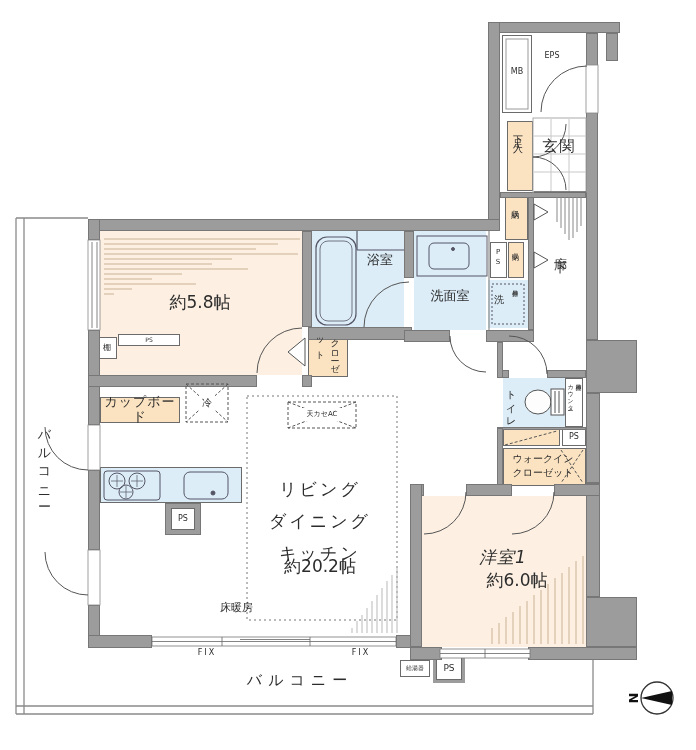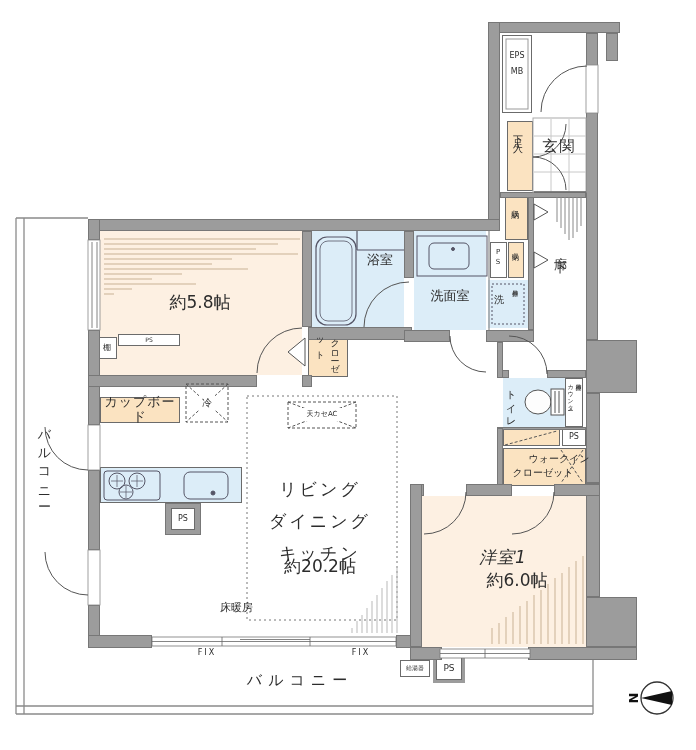--- a/index.html
+++ b/index.html
@@ -253,39 +253,39 @@
 
     <line x1="489" y1="231" x2="489" y2="330" stroke="#777" stroke-width="1"></line>
 
     <g>
       <circle cx="657" cy="698" r="16" fill="#fff" stroke="#333" stroke-width="1.3"></circle>
       <polygon points="641,698 672,691 672,705" fill="#111"></polygon>
       <text x="634" y="698" font-size="13" font-weight="bold" fill="#111" text-anchor="middle" dominant-baseline="middle" transform="rotate(-90 634 698)">N</text>
     </g>
   </svg>
 
-  <div class="lbl c" style="left:502px;top:50px;width:30px;height:12px;font-size:8px;">EPS</div>
+  <div class="lbl c" style="left:502px;top:50px;width:30px;height:12px;font-size:8px;padding-left:35px;">EPS</div>
   <div class="lbl c" style="left:502px;top:66px;width:30px;height:12px;font-size:8px;">MB</div>
   <div class="lbl c" style="left:533px;top:138px;width:53px;height:18px;font-size:15px;letter-spacing:2px;">玄関</div>
   <div class="lbl v" style="left:512px;top:127px;font-size:10px;letter-spacing:4px;">下足入</div>
   <div class="lbl v" style="left:510px;top:203px;font-size:8px;letter-spacing:2px;">収納</div>
   <div class="lbl v" style="left:494px;top:248px;font-size:7px;letter-spacing:2px;">PS</div>
   <div class="lbl v" style="left:511px;top:247px;font-size:7px;letter-spacing:1px;">収納</div>
   <div class="lbl v" style="left:552px;top:246px;font-size:13px;letter-spacing:6px;">廊下</div>
   <div class="lbl" style="left:494px;top:294px;font-size:10px;">洗</div>
   <div class="lbl v" style="left:511px;top:286px;font-size:6px;">吊戸棚</div>
   <div class="lbl c" style="left:356px;top:252px;width:48px;height:16px;font-size:13px;">浴室</div>
   <div class="lbl c" style="left:412px;top:288px;width:76px;height:16px;font-size:13px;">洗面室</div>
   <div class="lbl v" style="left:505px;top:383px;font-size:10px;letter-spacing:2px;">トイレ</div>
   <div class="lbl" style="left:565px;top:380px;width:18px;height:46px;display:flex;flex-direction:row;justify-content:center;gap:1px;">
     <span class="v" style="font-size:6px;">カウンター</span>
     <span class="v" style="font-size:6px;">吊戸棚</span>
   </div>
   <div class="lbl v" style="left:312px;top:332px;height:40px;font-size:9px;letter-spacing:2px;line-height:15px;">クローゼット</div>
-  <div class="lbl c" style="left:503px;top:452px;width:80px;height:13px;font-size:10px;margin-left:16px;">ウォークイン</div>
+  <div class="lbl c" style="left:503px;top:452px;width:80px;height:13px;font-size:10px;">ウォークイン</div>
   <div class="lbl c" style="left:503px;top:466px;width:80px;height:13px;font-size:10px;">クローゼット</div>
   <div class="lbl c" style="left:562px;top:428px;width:24px;height:18px;font-size:8px;">PS</div>
   <div class="lbl c" style="left:97px;top:337px;width:20px;height:22px;font-size:8px;">棚</div>
   <div class="lbl c" style="left:118px;top:334px;width:62px;height:12px;font-size:6px;">PS</div>
   <div class="lbl c" style="left:100px;top:397px;width:80px;height:26px;font-size:13px;letter-spacing:1px;">カップボード</div>
   <div class="lbl c" style="left:199px;top:395px;width:16px;height:16px;font-size:10px;background:#fff;">冷</div>
   <div class="lbl c" style="left:299px;top:408px;width:46px;height:13px;font-size:7px;background:#fff;">天カセAC</div>
   <div class="lbl c" style="left:171px;top:508px;width:24px;height:22px;font-size:8px;">PS</div>
 
   <div class="lbl c" style="left:130px;top:293px;width:140px;height:20px;font-size:17px;">約5.8帖</div>

